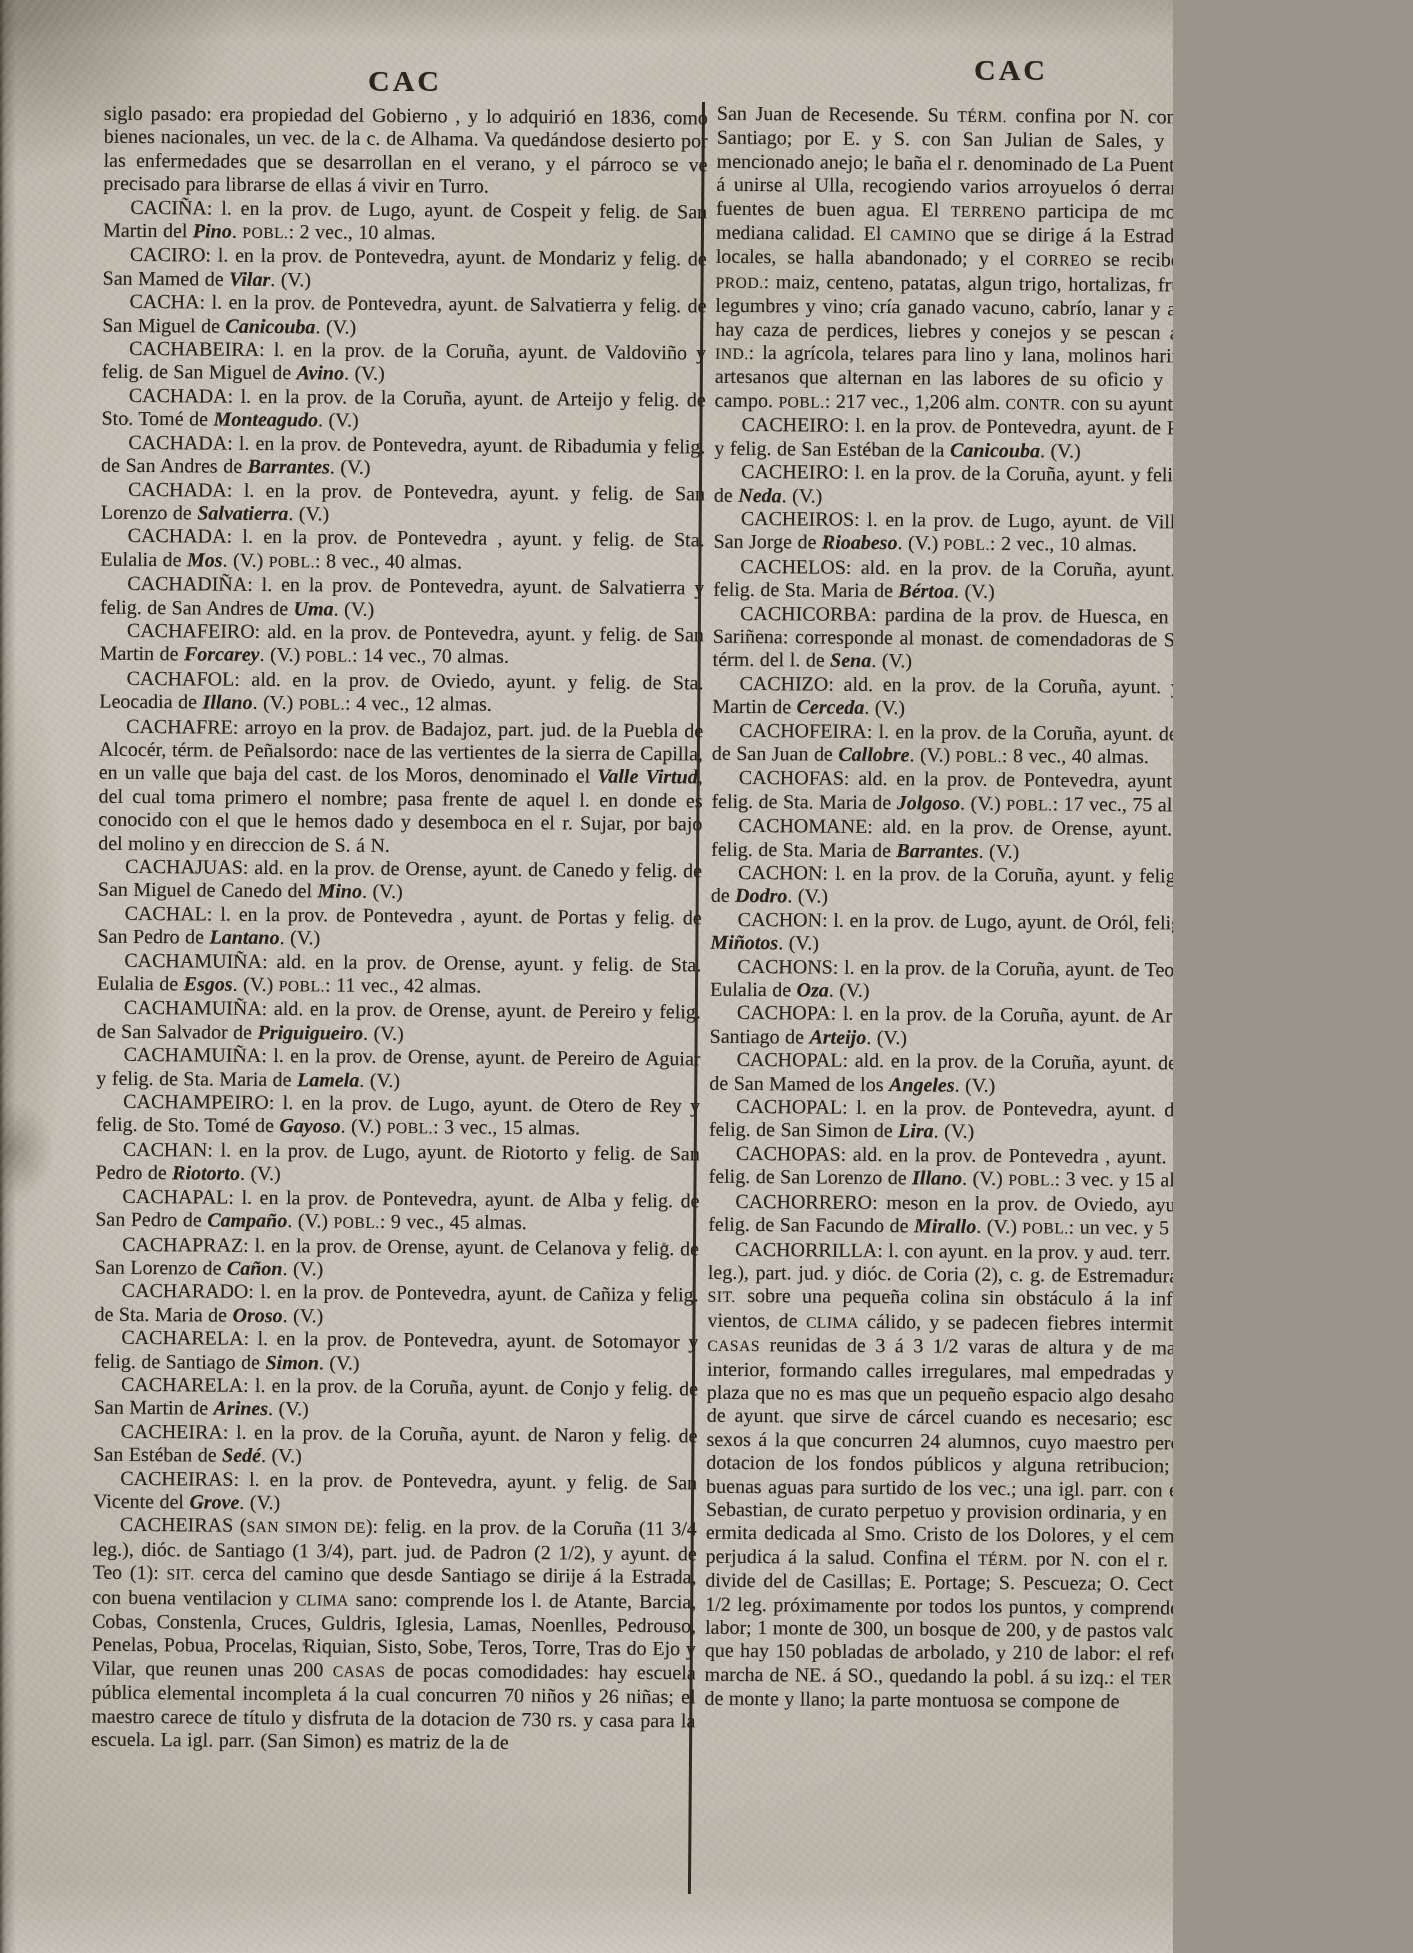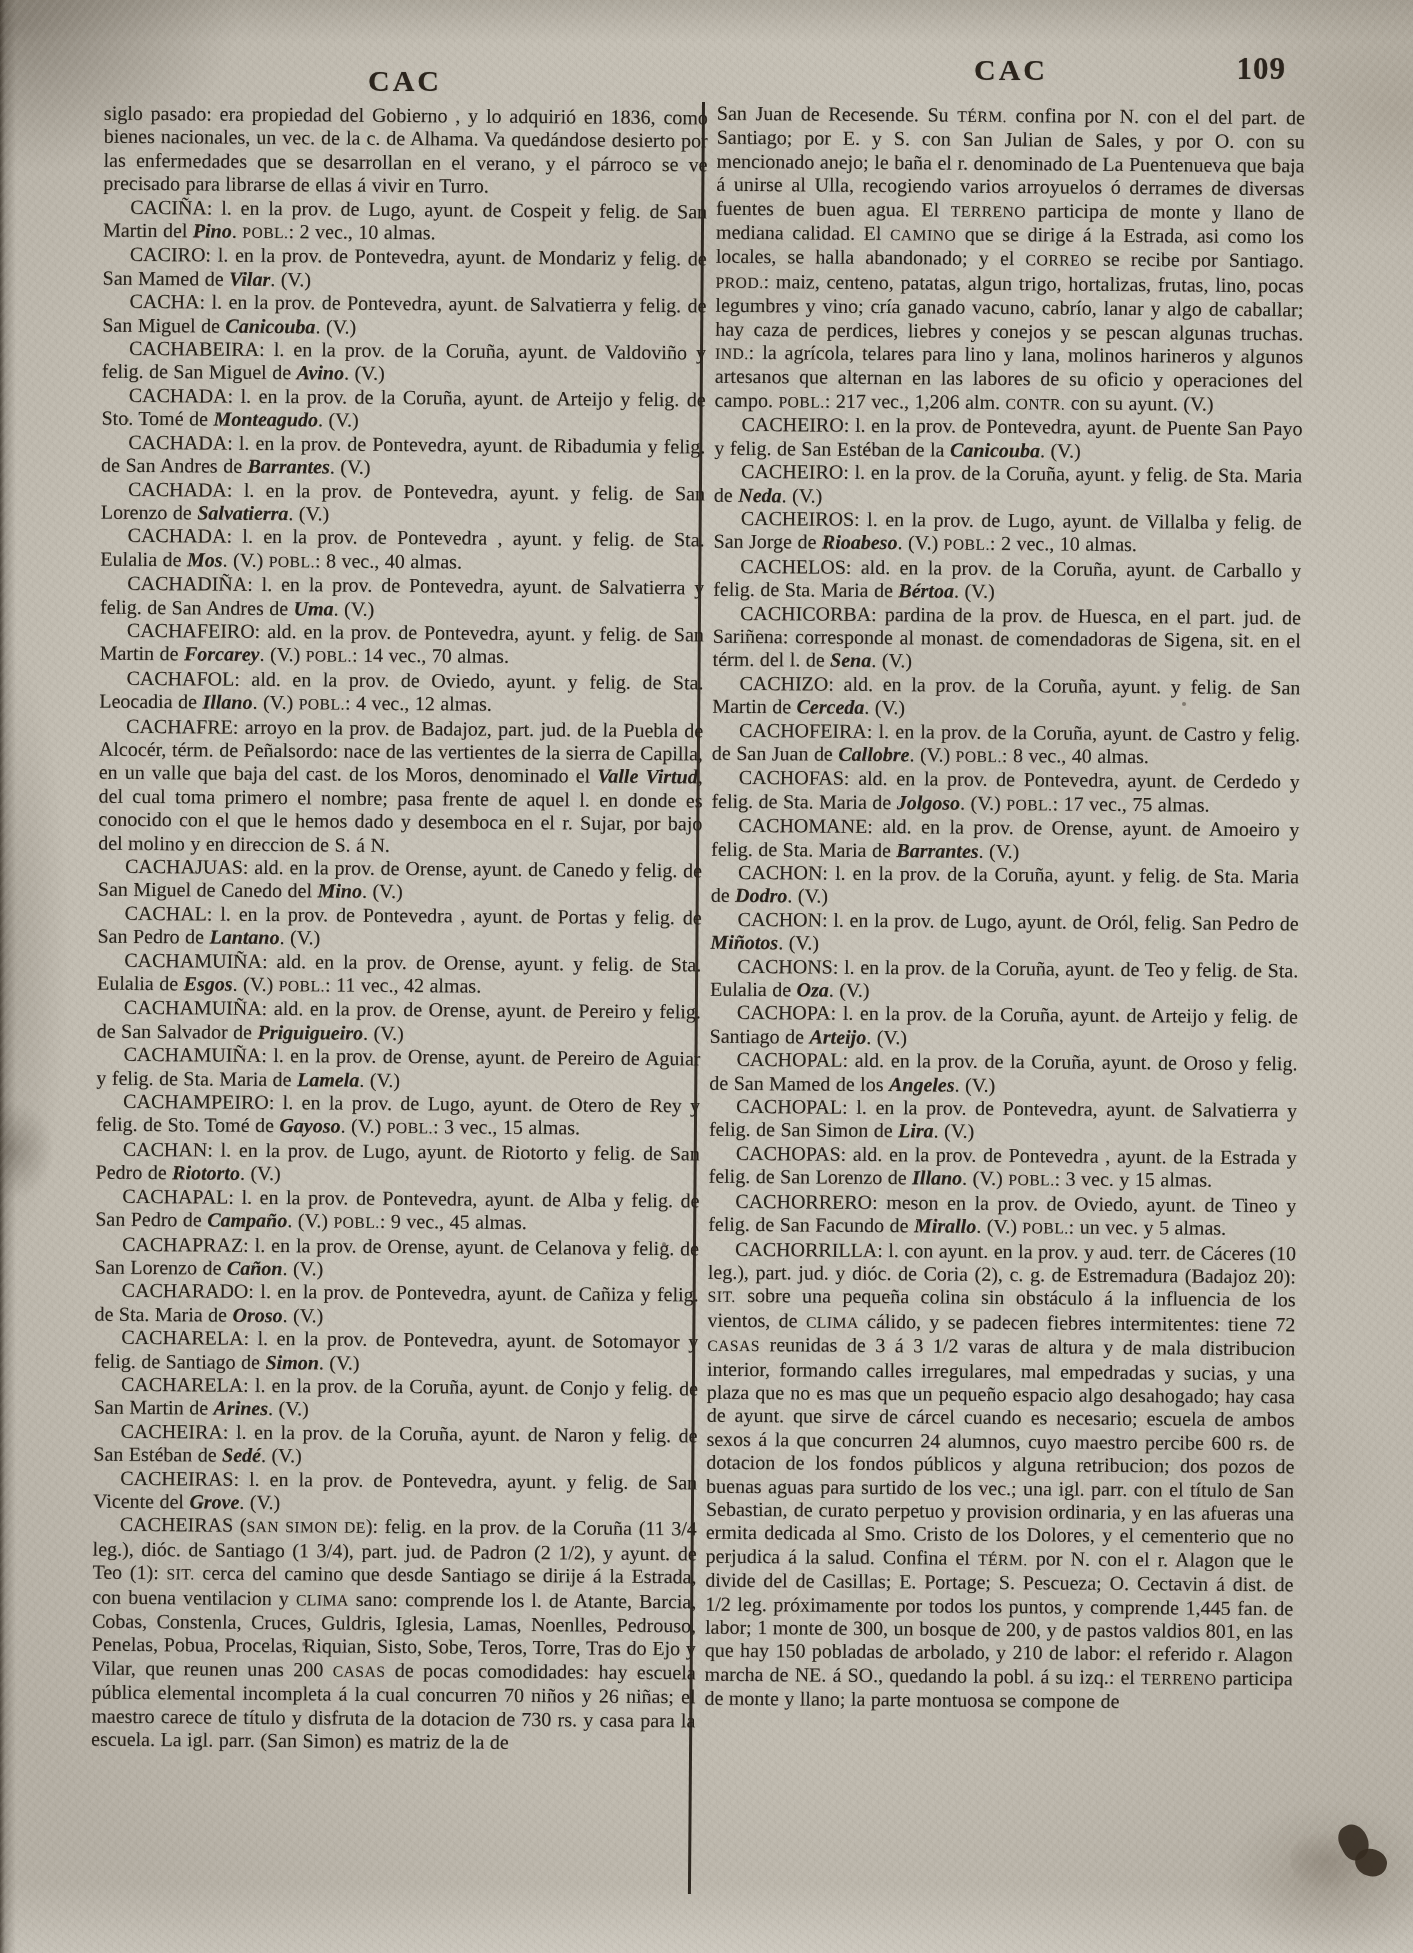--- a/index.html
+++ b/index.html
@@ -1,17 +1,17 @@
 <!DOCTYPE html>
 <html lang="es"><head>
 <meta charset="utf-8">
 <style>
   html,body{margin:0;padding:0;background:#9a948a;}
   .page{
-    position:relative;width:1413px;height:1953px;overflow:hidden;
+    position:relative;width:1173px;height:1953px;overflow:hidden;
     font-family:"Liberation Serif","DejaVu Serif",serif;
     background:
       radial-gradient(ellipse 320px 210px at 15px 25px, rgba(70,62,52,.38), transparent 70%),
       radial-gradient(ellipse 90px 420px at 2px 950px, rgba(90,82,70,.25), transparent 75%),
       radial-gradient(ellipse 60px 70px at 12px 1150px, rgba(70,62,52,.35), transparent 70%),
       radial-gradient(ellipse 260px 190px at 1395px 110px, rgba(128,118,102,.28), transparent 72%),
       radial-gradient(ellipse 230px 160px at 1230px 1480px, rgba(132,122,106,.16), transparent 72%),
       radial-gradient(ellipse 150px 110px at 1330px 1880px, rgba(112,102,88,.30), transparent 72%),
       radial-gradient(ellipse 420px 300px at 690px 260px, rgba(120,112,98,.14), transparent 75%),
       radial-gradient(ellipse 380px 260px at 980px 720px, rgba(118,110,96,.12), transparent 75%),

